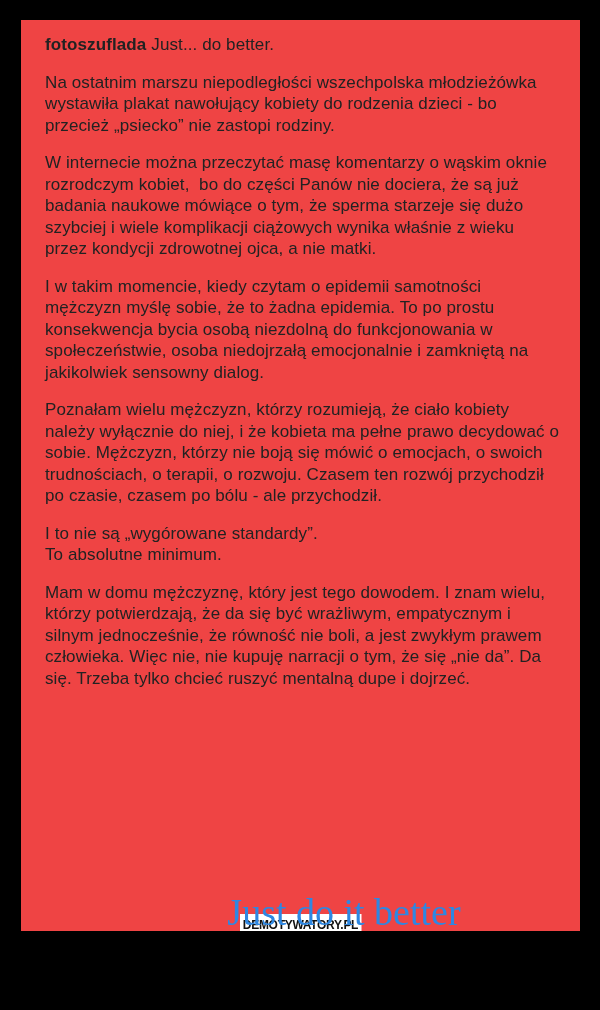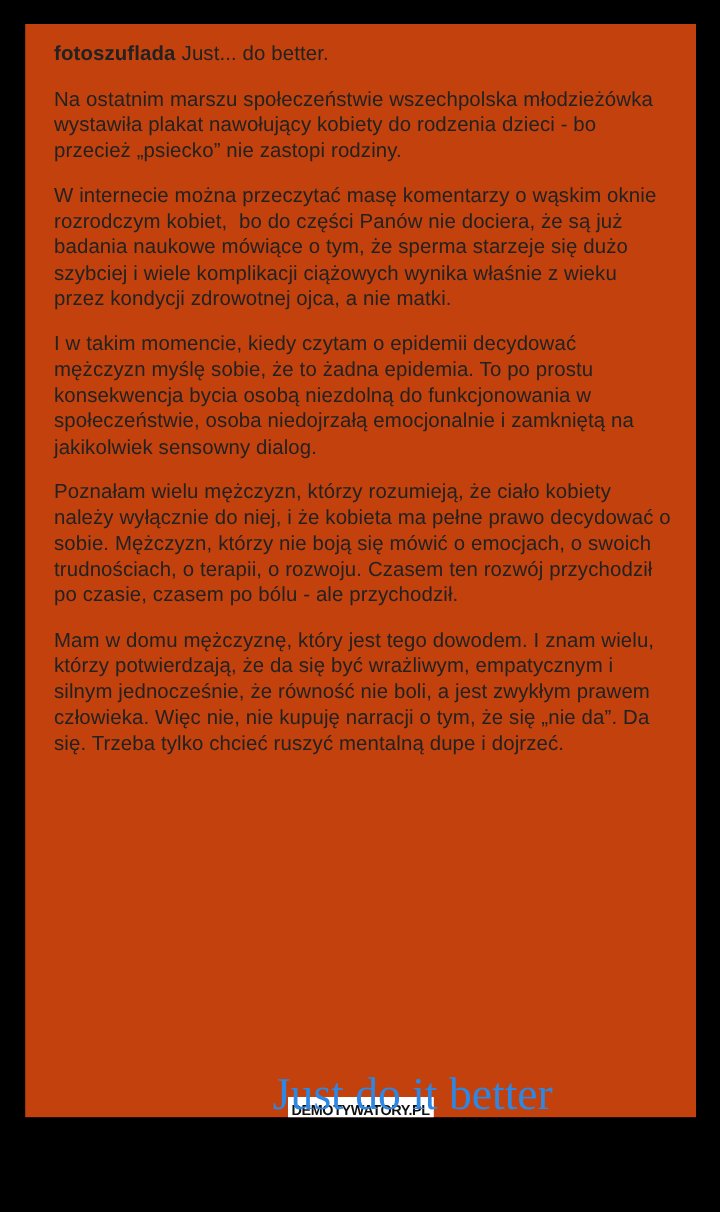--- a/index.html
+++ b/index.html
@@ -66,29 +66,31 @@
     font-family: "Liberation Serif", serif;
     font-size: 38px;
     line-height: 1.1;
     font-weight: normal;
     padding-left: 44px;
   }
 </style>
 </head>
 <body style="background: rgb(0, 0, 0);">
 
-<div class="card" style="background: #c2410c;">
+<div class="card" style="background: #ef4444;">
   <p class="post-header">
     <span class="post-author">fotoszuflada</span><span>Just... do better.</span>
   </p>
   <div>
-      <p class="para">Na ostatnim marszu społeczeństwie wszechpolska młodzieżówka wystawiła plakat nawołujący kobiety do rodzenia dzieci - bo przecież „psiecko” nie zastopi rodziny.</p>
+      <p class="para">Na ostatnim marszu niepodległości wszechpolska młodzieżówka wystawiła plakat nawołujący kobiety do rodzenia dzieci - bo przecież „psiecko” nie zastopi rodziny.</p>
       <p class="para">W internecie można przeczytać masę komentarzy o wąskim oknie rozrodczym kobiet,  bo do części Panów nie dociera, że są już badania naukowe mówiące o tym, że sperma starzeje się dużo szybciej i wiele komplikacji ciążowych wynika właśnie z wieku przez kondycji zdrowotnej ojca, a nie matki.</p>
-      <p class="para">I w takim momencie, kiedy czytam o epidemii decydować mężczyzn myślę sobie, że to żadna epidemia. To po prostu konsekwencja bycia osobą niezdolną do funkcjonowania w społeczeństwie, osoba niedojrzałą emocjonalnie i zamkniętą na jakikolwiek sensowny dialog.</p>
+      <p class="para">I w takim momencie, kiedy czytam o epidemii samotności mężczyzn myślę sobie, że to żadna epidemia. To po prostu konsekwencja bycia osobą niezdolną do funkcjonowania w społeczeństwie, osoba niedojrzałą emocjonalnie i zamkniętą na jakikolwiek sensowny dialog.</p>
       <p class="para">Poznałam wielu mężczyzn, którzy rozumieją, że ciało kobiety należy wyłącznie do niej, i że kobieta ma pełne prawo decydować o sobie. Mężczyzn, którzy nie boją się mówić o emocjach, o swoich trudnościach, o terapii, o rozwoju. Czasem ten rozwój przychodził po czasie, czasem po bólu - ale przychodził.</p>
+      <p class="para">I to nie są „wygórowane standardy”.
+To absolutne minimum.</p>
       <p class="para">Mam w domu mężczyznę, który jest tego dowodem. I znam wielu, którzy potwierdzają, że da się być wrażliwym, empatycznym i silnym jednocześnie, że równość nie boli, a jest zwykłym prawem człowieka. Więc nie, nie kupuję narracji o tym, że się „nie da”. Da się. Trzeba tylko chcieć ruszyć mentalną dupe i dojrzeć.</p>
     </div>
   <div class="badge" style="background: rgb(255, 255, 255); color: rgb(17, 17, 17);">
     <span>DEMOTYWATORY.PL</span>
   </div>
 </div>
 
 <div class="caption" style="color: rgb(46, 135, 226);">Just do it better</div>
 
 </body></html>

